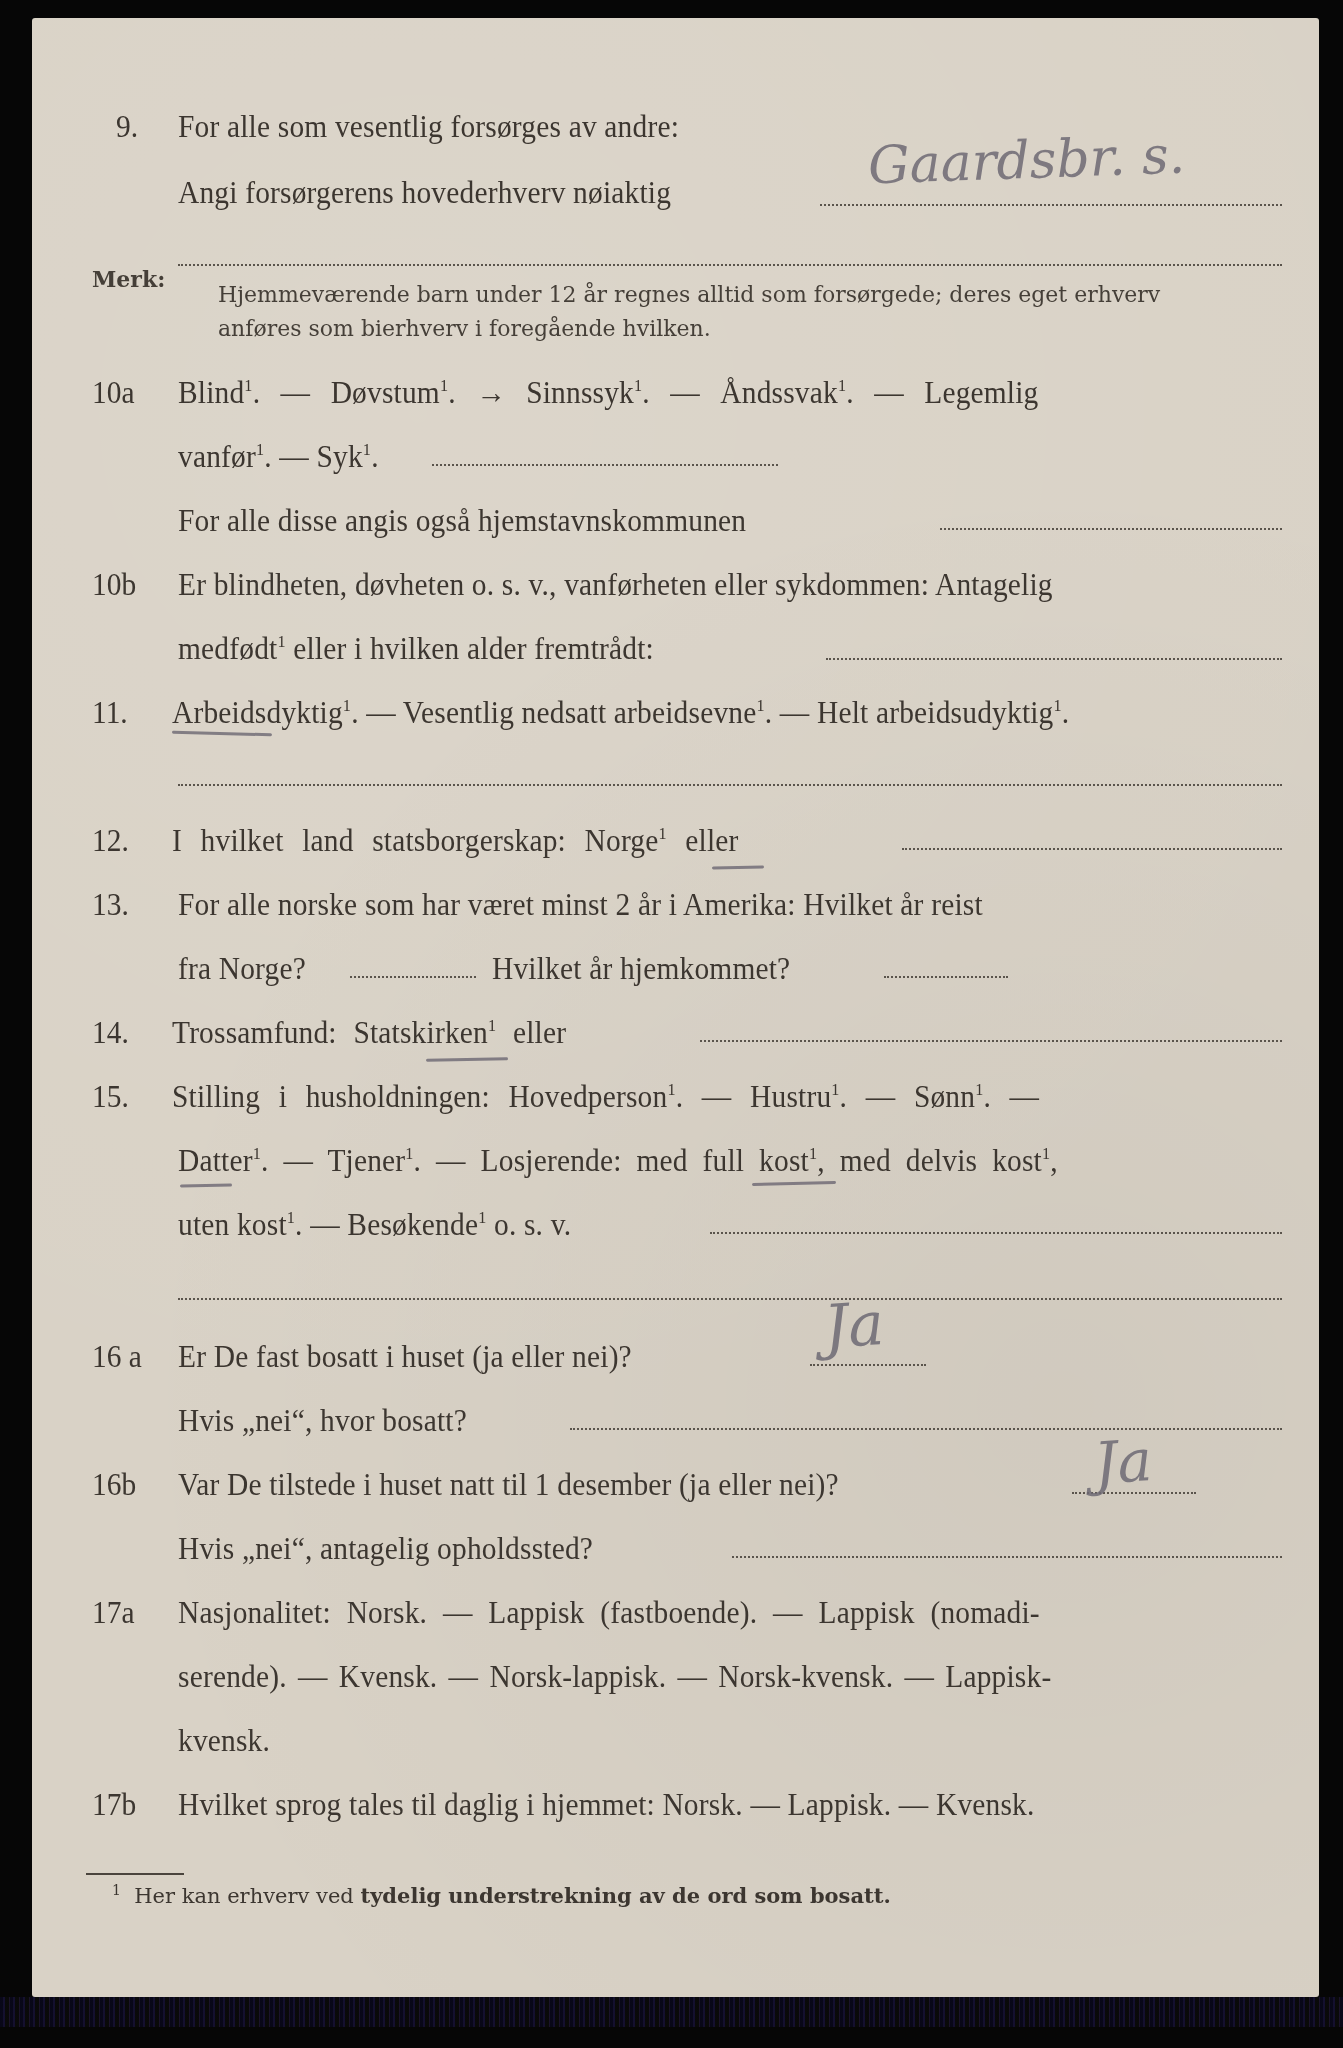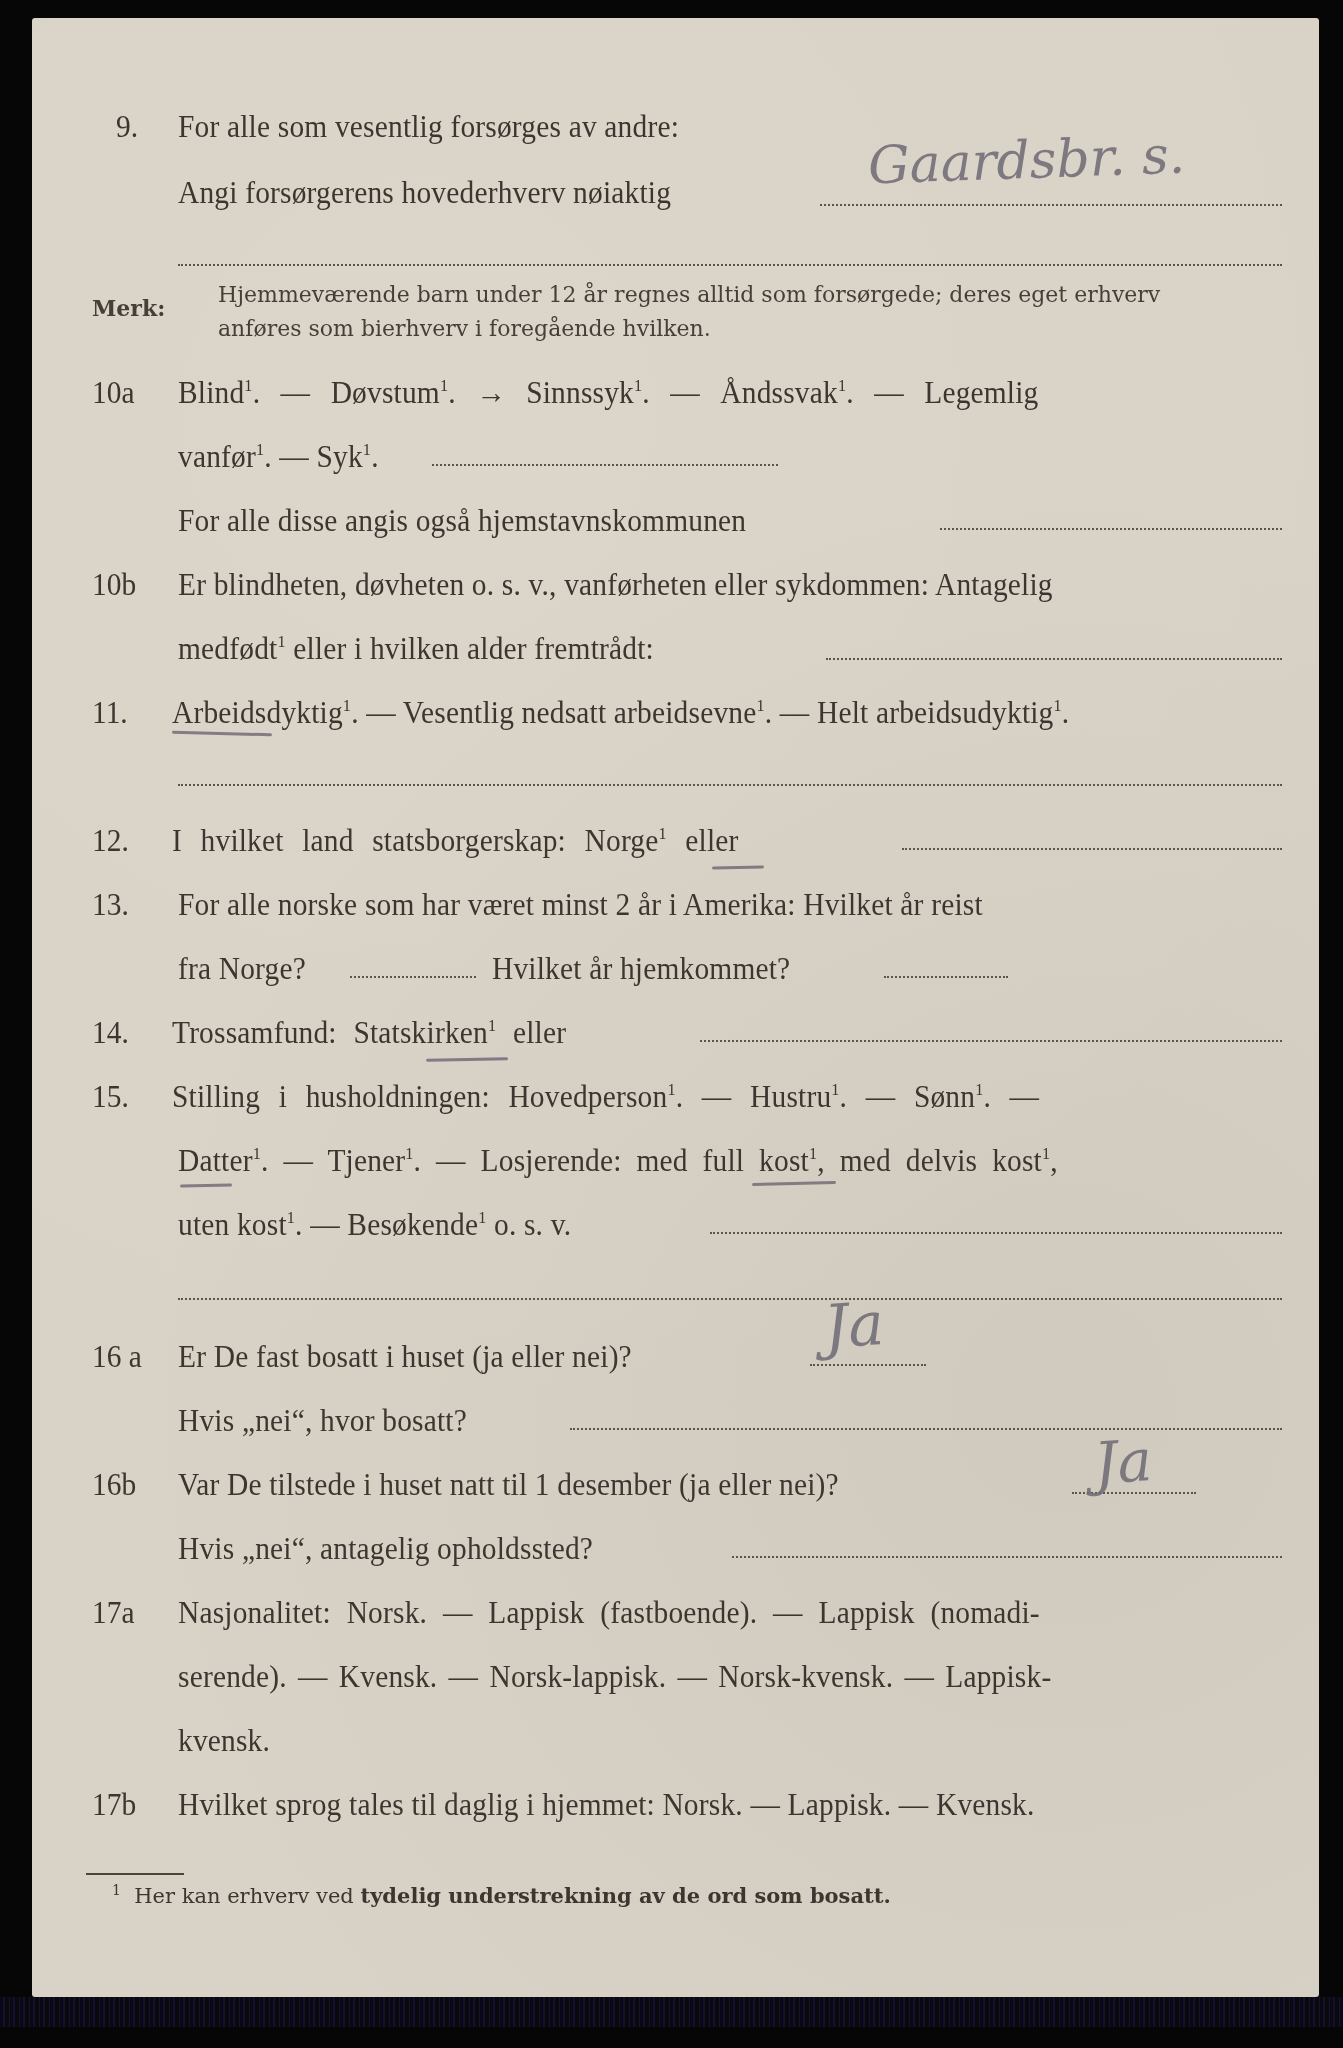--- a/index.html
+++ b/index.html
@@ -46,21 +46,21 @@
 <div class="paper"></div>
 <div class="bottom-stripes"></div>
 
 <div class="num" style="left:116px;top:106px">9.</div>
 <div class="line" style="left:178px;top:106px">For alle som vesentlig forsørges av andre:</div>
 <div class="line" style="left:178px;top:172px">Angi forsørgerens hovederhverv nøiaktig</div>
 <div class="dots" style="left:820px;top:204px;width:462px"></div>
 <div class="ink" style="left:868px;top:130px;font-size:52px;transform:rotate(-2deg)">Gaardsbr. s.</div>
 <div class="dots" style="left:178px;top:264px;width:1104px"></div>
 
-<div class="merk" style="left:92px;top:293px"><span class="merk-label">Merk:</span></div>
+<div class="merk" style="left:92px;top:264px"><span class="merk-label">Merk:</span></div>
 <div class="merk" style="left:218px;top:280px">Hjemmeværende barn under 12 år regnes alltid som forsørgede; deres eget erhverv</div>
 <div class="merk" style="left:218px;top:314px">anføres som bierhverv i foregående hvilken.</div>
 
 <div class="num" style="left:92px;top:372px">10a</div>
 <div class="line" style="left:178px;top:372px;word-spacing:14px">
   <span>Blind</span><span class="sup">1</span><span>. — Døvstum</span><span class="sup">1</span><span>. → Sinnssyk</span><span class="sup">1</span><span>. — Åndssvak</span><span class="sup">1</span><span>. — Legemlig</span>
 </div>
 <div class="line" style="left:178px;top:436px">
   <span>vanfør</span><span class="sup">1</span><span>. — Syk</span><span class="sup">1</span><span>.</span>
 </div>

